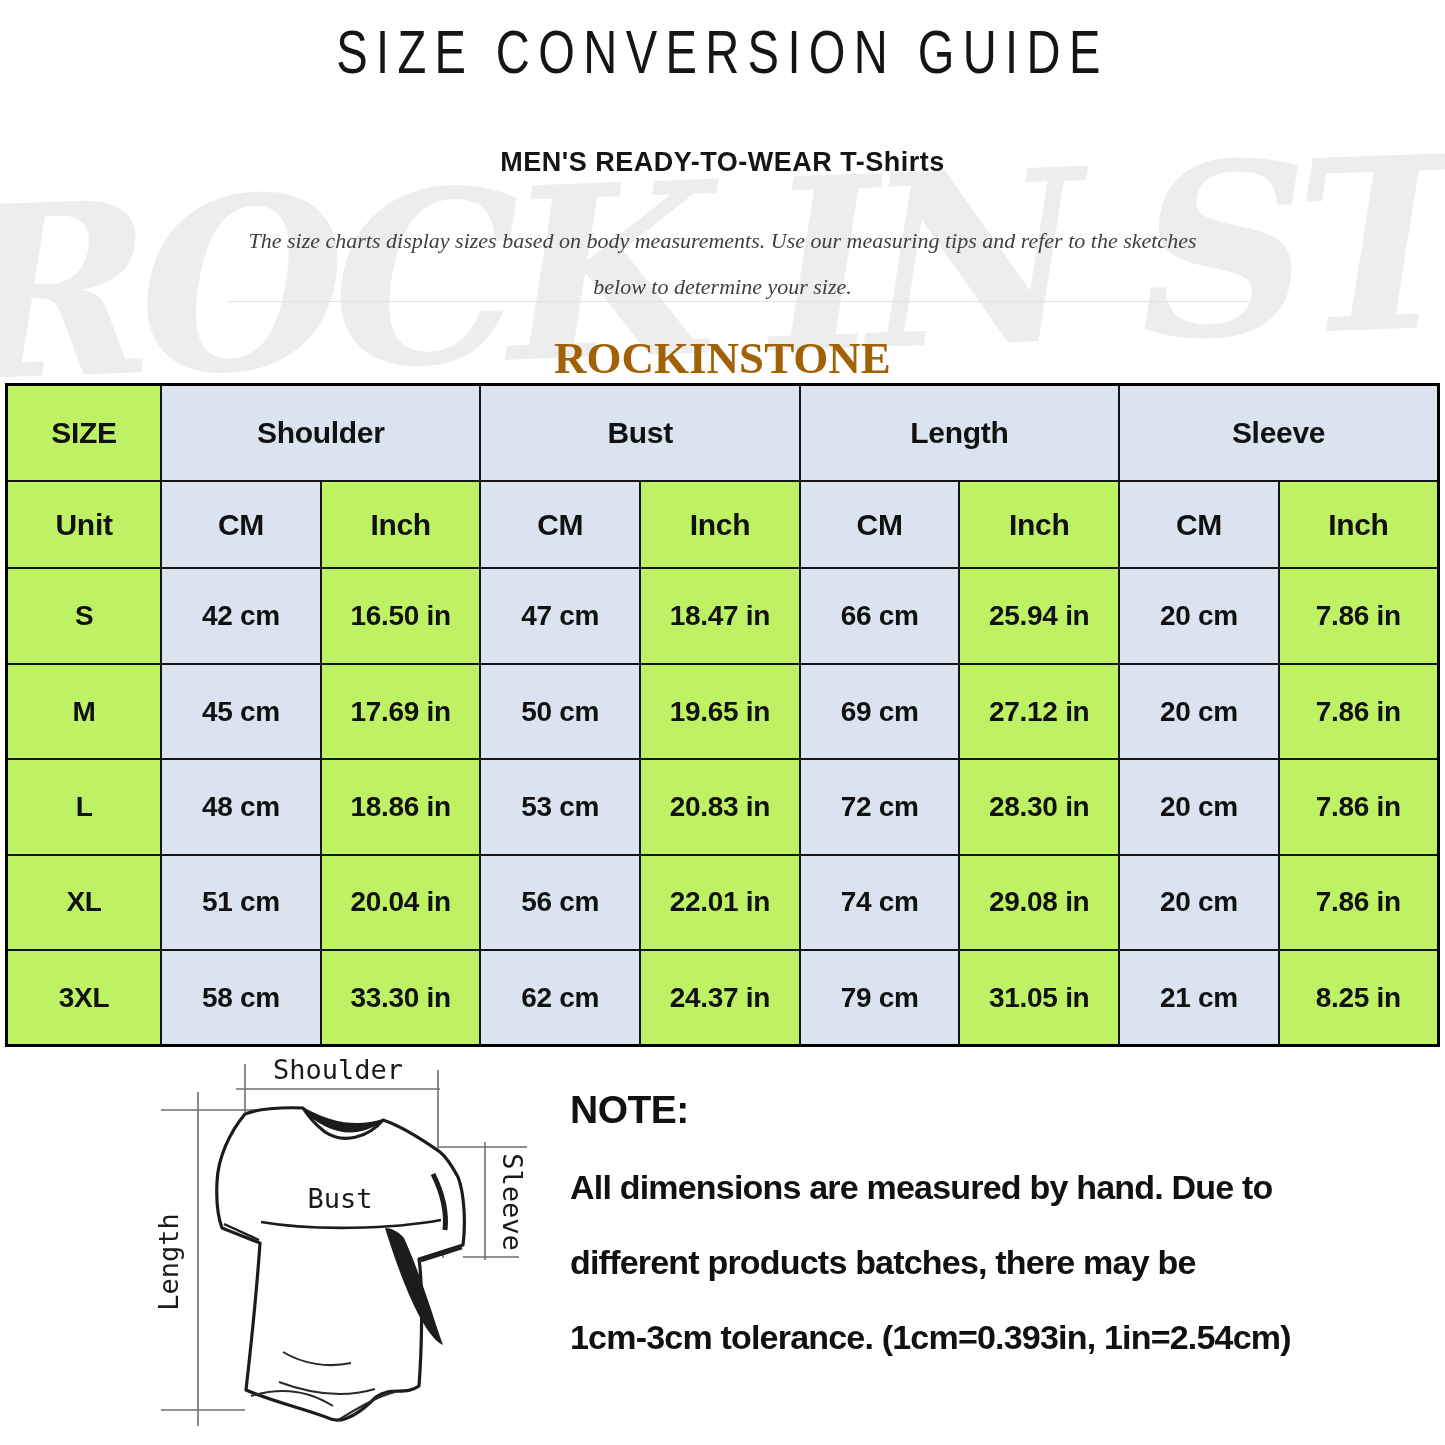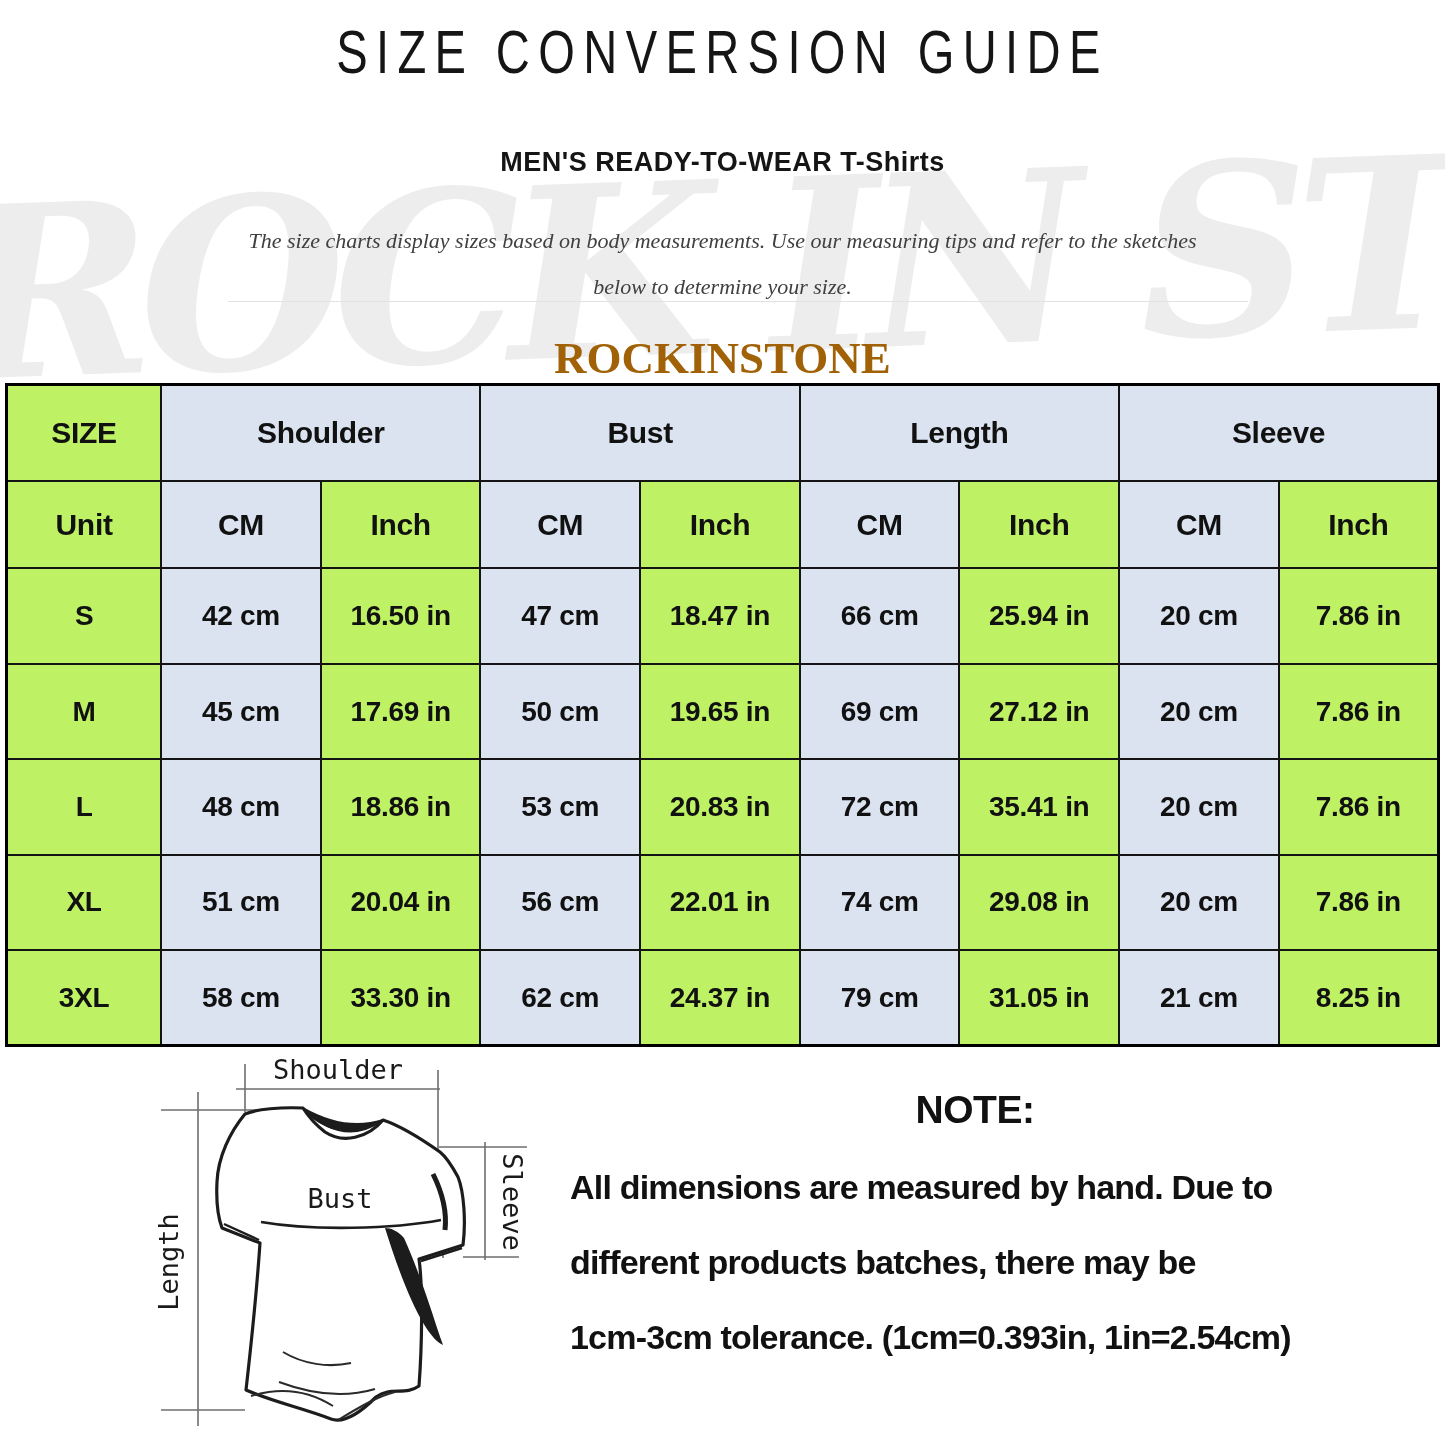--- a/index.html
+++ b/index.html
@@ -55,21 +55,21 @@
   .c-white{background:#bef264;}
   .h-row1{height:84px;}
   .h-row2{height:76px;}
   .d-row{height:83px;}
 
   
   .diagram{position:absolute;z-index:2;left:133px;top:1052px;width:438px;height:392px;}
 
   
   .note{position:absolute;z-index:2;left:570px;top:1088px;width:810px;}
-  .note-heading{font-size:39px;font-weight:700;letter-spacing:-0.5px;text-align:center;}
+  .note-heading{font-size:39px;font-weight:700;letter-spacing:-0.5px;}
   .note-line{font-size:34px;font-weight:700;letter-spacing:-0.8px;margin-top:36px;white-space:nowrap;}
 </style>
 </head>
 <body>
 
 <div class="page">
 
   <div class="watermark">ROCK IN STONE</div>
   <div class="divider-line"></div>
 
@@ -136,21 +136,21 @@
         <td class="c-blue">20 cm</td>
         <td class="c-white">7.86 in</td>
       </tr>
       <tr class="d-row">
         <td class="c-white">L</td>
         <td class="c-blue">48 cm</td>
         <td class="c-white">18.86 in</td>
         <td class="c-blue">53 cm</td>
         <td class="c-white">20.83 in</td>
         <td class="c-blue">72 cm</td>
-        <td class="c-white">35.41 in</td>
+        <td class="c-white">28.30 in</td>
         <td class="c-blue">20 cm</td>
         <td class="c-white">7.86 in</td>
       </tr>
       <tr class="d-row">
         <td class="c-white">XL</td>
         <td class="c-blue">51 cm</td>
         <td class="c-white">20.04 in</td>
         <td class="c-blue">56 cm</td>
         <td class="c-white">22.01 in</td>
         <td class="c-blue">74 cm</td>

